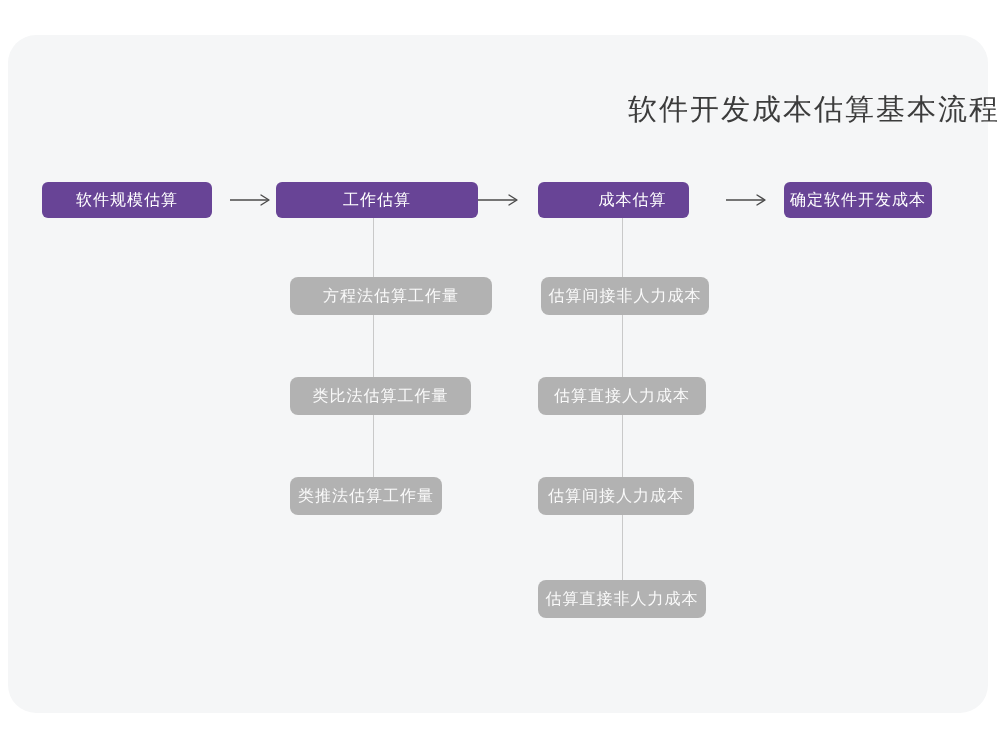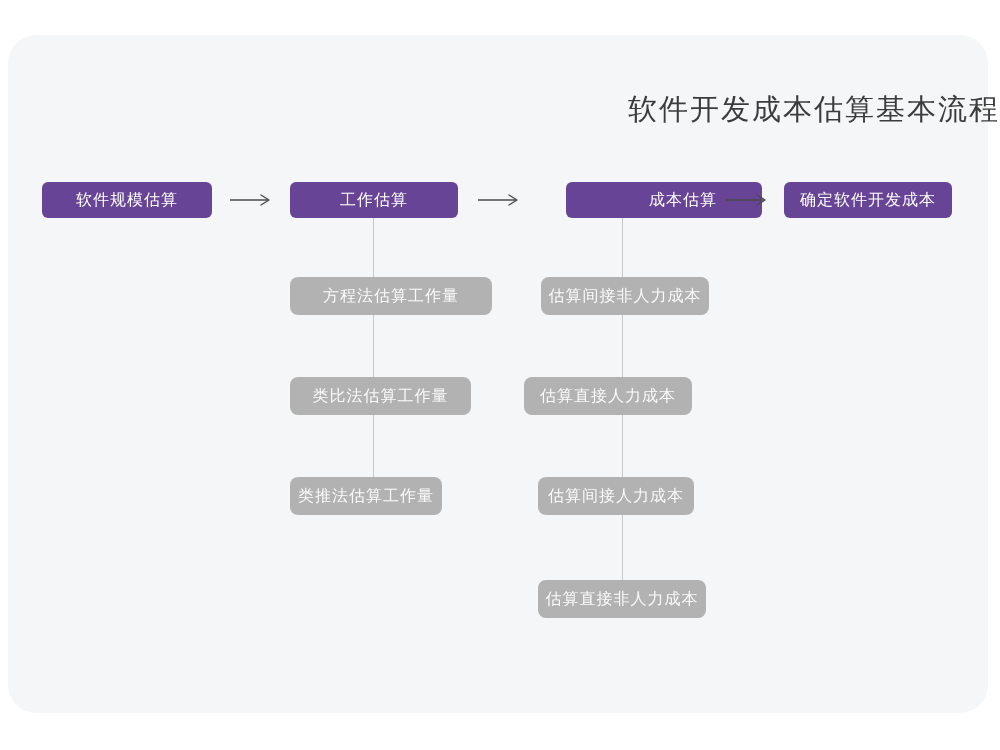--- a/index.html
+++ b/index.html
@@ -78,23 +78,23 @@
   .arrow svg { display: block; }
 </style>
 </head>
 <body>
 
 <div class="card"></div>
 
 <h1 class="title">软件开发成本估算基本流程</h1>
 
 <div class="stage" style="left:42px;  width:170px;">软件规模估算</div>
-<div class="stage" style="left:290px; width:168px;">工作估算</div>
-<div class="stage" style="left:566px; width:196px;padding-left:38px;">成本估算</div>
-<div class="stage" style="left:784px; width:168px;">确定软件开发成本</div>
+<div class="stage" style="left:276px; width:202px;">工作估算</div>
+<div class="stage" style="left:538px; width:151px;padding-left:38px;">成本估算</div>
+<div class="stage" style="left:784px; width:148px;">确定软件开发成本</div>
 
 <div class="arrow" style="left:228px;">
   <svg width="44" height="14" viewBox="0 0 44 14">
     <line x1="2" y1="7" x2="40" y2="7" stroke="#4a4a4a" stroke-width="1.4"></line>
     <path d="M33 2 L41 7 L33 12" fill="none" stroke="#4a4a4a" stroke-width="1.4" stroke-linecap="round" stroke-linejoin="round"></path>
   </svg>
 </div>
 <div class="arrow" style="left:476px;">
   <svg width="44" height="14" viewBox="0 0 44 14">
     <line x1="2" y1="7" x2="40" y2="7" stroke="#4a4a4a" stroke-width="1.4"></line>
@@ -109,15 +109,15 @@
 </div>
 
 <div class="connector" style="left:373px; top:218px; height:278px;"></div>
 <div class="connector" style="left:622px; top:218px; height:381px;"></div>
 
 <div class="substep" style="left:290px; top:277px; width:202px;">方程法估算工作量</div>
 <div class="substep" style="left:290px; top:377px; width:181px;">类比法估算工作量</div>
 <div class="substep" style="left:290px; top:477px; width:152px;">类推法估算工作量</div>
 
 <div class="substep" style="left:541px; top:277px; width:168px;">估算间接非人力成本</div>
-<div class="substep" style="left:524px; top:377px; width:168px;">估算直接人力成本</div>
+<div class="substep" style="left:538px; top:377px; width:168px;">估算直接人力成本</div>
 <div class="substep" style="left:538px; top:477px; width:156px;">估算间接人力成本</div>
 <div class="substep" style="left:538px; top:580px; width:168px;">估算直接非人力成本</div>
 
 </body></html>

